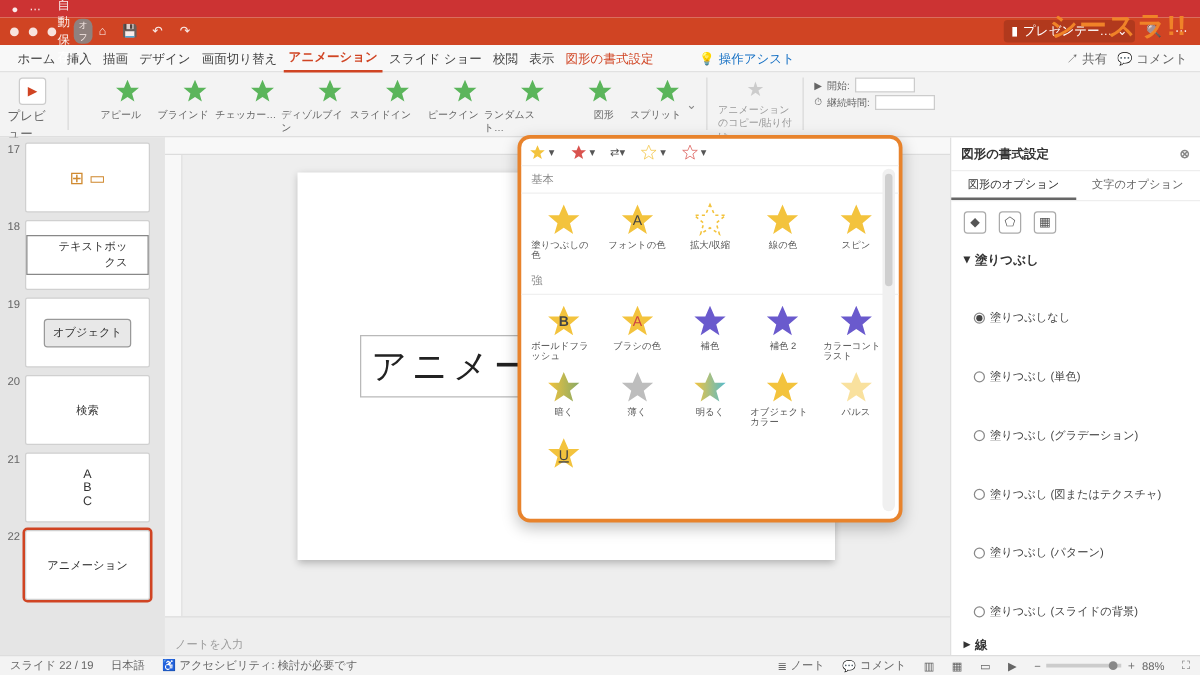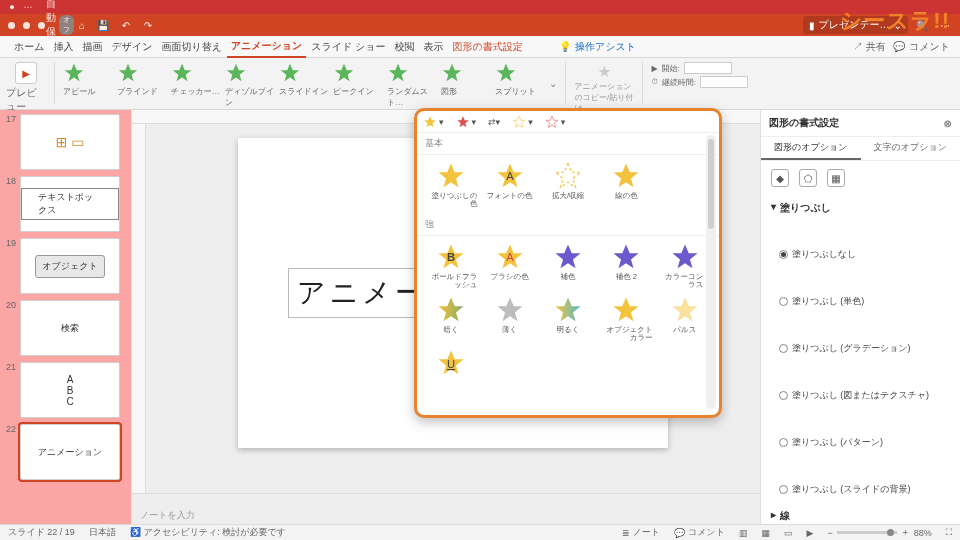--- a/index.html
+++ b/index.html
@@ -16,52 +16,52 @@
   .ribbontabs { height:22px; border-bottom:1px solid #d9d9d9; display:flex; align-items:center; gap:1px; padding:0 10px; font-size:10px; color:#444; background:#f8f8f8;}
   .ribbontabs .tab { padding:3px 4px; cursor:pointer;}
   .ribbontabs .tab.active { color:#d04423; border-bottom:2px solid #d04423; font-weight:600;}
   .ribbontabs .tab.red { color:#d04423;}
   .ribbontabs .assist { color:#1570c4;margin-left:32px;}
   .ribbontabs .rt-right { margin-left:auto; display:flex; gap:8px; color:#666;align-items:center;}
   
   .ribbon { height:52px; background:#f3f3f3; border-bottom:1px solid #d9d9d9; display:flex; align-items:flex-start; padding:4px 6px; gap:4px; }
   .preview { width:40px; display:flex; flex-direction:column; align-items:center; gap:2px; color:#666;}
   .preview .ic { width:22px;height:22px; background:#fff;border:1px solid #ccc;border-radius:3px; display:flex;align-items:center;justify-content:center;}
-  .ribitem { width:50px; display:flex; flex-direction:column; align-items:flex-start; gap:2px; font-size:8px; color:#666;}
+  .ribitem { width:50px; display:flex; flex-direction:column; align-items:flex-end; gap:2px; font-size:8px; color:#666;}
   .ribitem svg { width:22px; height:22px; }
   .ribbon .sep { width:1px; background:#d9d9d9; height:42px; margin:0 4px;}
   .anim-copy { display:flex; flex-direction:column; align-items:center; font-size:8px; color:#999; width:60px;}
   .anim-copy .star { color:#ccc; font-size:16px;}
   .timing { display:flex; flex-direction:column; gap:2px; font-size:8px; color:#666;}
   .timing .row { display:flex; align-items:center; gap:4px;}
   .timing input { width:48px; height:12px; border:1px solid #ccc; font-size:8px;}
   
   .main { display:flex; height:calc(540px - 14px - 22px - 22px - 52px - 16px); }
-  .thumbs { width:132px; background:#fca5a5; border-right:1px solid #e6e6e6; overflow:hidden; padding:4px 2px; display:flex; flex-direction:column; gap:6px;}
+  .thumbs { width:132px; background:#e5e5e5; border-right:1px solid #e6e6e6; overflow:hidden; padding:4px 2px; display:flex; flex-direction:column; gap:6px;}
   .thumb-row { display:flex; gap:4px; align-items:flex-start;}
   .thumb-num { width:14px; text-align:right; font-size:9px; color:#666;}
   .thumb { width:100px; height:56px; background:#fff; border:1px solid #d0d0d0; border-radius:2px; display:flex; align-items:center; justify-content:center; font-size:9px; color:#333; position:relative;}
   .thumb.sel { outline:2px solid #d04423;}
   .thumb .inner-box { border:1px solid #999; padding:4px 6px; border-radius:3px; background:#e8e8e8;}
   .slidearea { flex:1; background:#eee; position:relative; display:flex; flex-direction:column;}
   .ruler-h { height:14px; background:#f8f8f8; border-bottom:1px solid #ddd;}
   .canvas-wrap { flex:1; display:flex; }
   .ruler-v { width:14px; background:#f8f8f8; border-right:1px solid #ddd;}
   .canvas { flex:1; display:flex; align-items:flex-start; justify-content:center; padding:14px 10px 4px 10px; position:relative;}
   .slide { width:430px; height:310px; background:#fff; box-shadow:0 2px 6px rgba(0,0,0,.25); position:relative;}
   .textbox { position:absolute; left:50px; top:130px; width:300px; height:50px; border:1px solid #b9b9b9; display:flex; align-items:center; padding:0 8px; font-size:28px; color:#222; letter-spacing:4px;}
   .notes { height:20px; border-top:1px solid #ddd; padding:15px 8px; color:#999; font-size:9px;font-family:Liberation Mono, monospace;}
   
   .animpanel { position:absolute; left:414px; top:108px; width:308px; height:310px; background:#fff; border:3px solid #e8832c; border-radius:10px; box-shadow:0 4px 12px rgba(0,0,0,.25); display:flex; flex-direction:column; overflow:hidden; z-index:9;}
   .ap-top { height:22px; border-bottom:1px solid #eee; display:flex; align-items:center; padding:0 6px; gap:12px;}
   .ap-top .btn { display:flex; align-items:center; gap:2px; font-size:9px; color:#555;}
   .ap-section { padding:4px 8px; font-size:9px; color:#888; border-bottom:1px solid #f0f0f0;}
   .ap-grid { display:grid; grid-template-columns:repeat(5, 1fr); gap:2px 2px; padding:4px 6px;}
   .ap-item { display:flex; flex-direction:column; align-items:center; gap:1px; cursor:pointer; padding:2px;}
-  .ap-item .lbl { font-size:7.5px; color:#555; text-align:right; line-height:1.1; height:16px;}
+  .ap-item .lbl { font-size:7.5px; color:#555; text-align:left; line-height:1.1; height:16px;}
   .ap-item svg { width:30px; height:30px;}
   .ap-scroll { width:10px; position:absolute; right:3px; top:24px; bottom:6px; background:#f0f0f0; border-radius:5px;}
   .ap-scroll .knob { width:6px; background:#cfcfcf; border-radius:3px; position:absolute; left:2px; top:4px; height:90px;}
   
   .format { width:200px; border-left:1px solid #e0e0e0; background:#fff; display:flex; flex-direction:column; font-size:10px;}
   .fmt-head { padding:6px 8px; font-weight:600; color:#333; border-bottom:1px solid #eee; display:flex; align-items:center;}
   .fmt-head .x { margin-left:auto; color:#888;}
   .fmt-tabs { display:flex; border-bottom:1px solid #eee;}
   .fmt-tabs .t { flex:1; text-align:center; padding:4px; font-size:9px; color:#666;}
   .fmt-tabs .t.on { color:#333; border-bottom:2px solid #666;}
@@ -224,21 +224,21 @@
   <div class="thumbs">
     <div class="thumb-row">
         <div class="thumb-num">17</div>
         <div class="thumb">
           <span style="color:#d08a30;font-size:14px;">⊞ ▭</span>
         </div>
       </div>
     <div class="thumb-row">
         <div class="thumb-num">18</div>
         <div class="thumb">
-          <span style="border:1px solid #888;padding:2px 16px;">テキストボックス</span>
+          <span style="border:1px solid #888;padding:2px 16px;text-align:right;">テキストボックス</span>
         </div>
       </div>
     <div class="thumb-row">
         <div class="thumb-num">19</div>
         <div class="thumb">
           <span class="inner-box">オブジェクト</span>
         </div>
       </div>
     <div class="thumb-row">
         <div class="thumb-num">20</div>
@@ -386,20 +386,26 @@
           <polygon fill="none" stroke="#f3c33d" stroke-dasharray="2" points="12,2 15,9 22,9 16,14 18,21 12,17 6,21 8,14 2,9 9,9"></polygon>
         </svg>
         <span class="lbl">拡大/収縮</span>
       </div>
     <div class="ap-item">
         <svg viewBox="0 0 24 24">
           <polygon class="sy" points="12,2 15,9 22,9 16,14 18,21 12,17 6,21 8,14 2,9 9,9"></polygon>
         </svg>
         <span class="lbl">線の色</span>
       </div>
+    <div class="ap-item">
+        <svg viewBox="0 0 24 24">
+          <polygon class="sy" points="12,2 15,9 22,9 16,14 18,21 12,17 6,21 8,14 2,9 9,9"></polygon>
+        </svg>
+        <span class="lbl">スピン</span>
+      </div>
   </div>
   <div class="ap-section">強</div>
   <div class="ap-grid">
     <div class="ap-item">
         <svg viewBox="0 0 24 24">
           <polygon class="sy" points="12,2 15,9 22,9 16,14 18,21 12,17 6,21 8,14 2,9 9,9"></polygon>
           <text x="12" y="15" text-anchor="middle" font-size="9" font-weight="bold" fill="#444">B</text>
         </svg>
         <span class="lbl">ボールドフラッシュ</span>
       </div>

